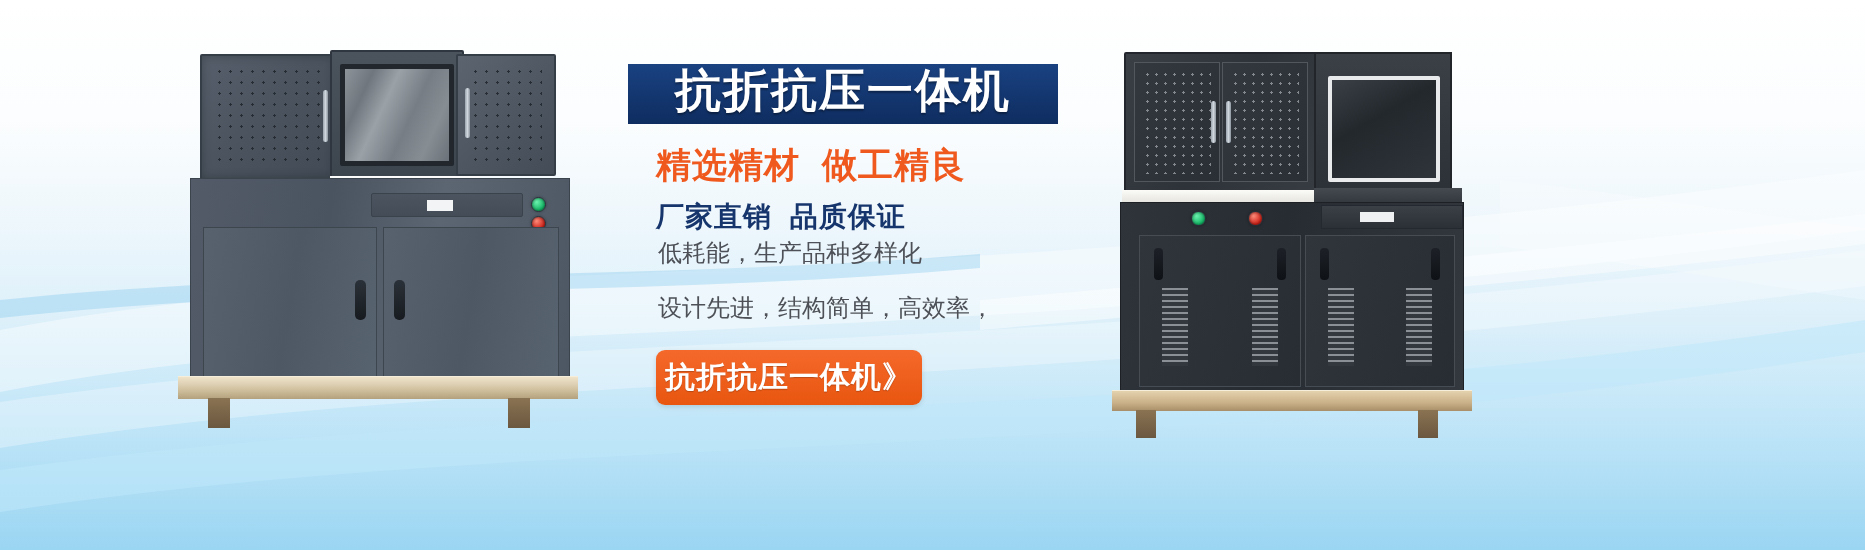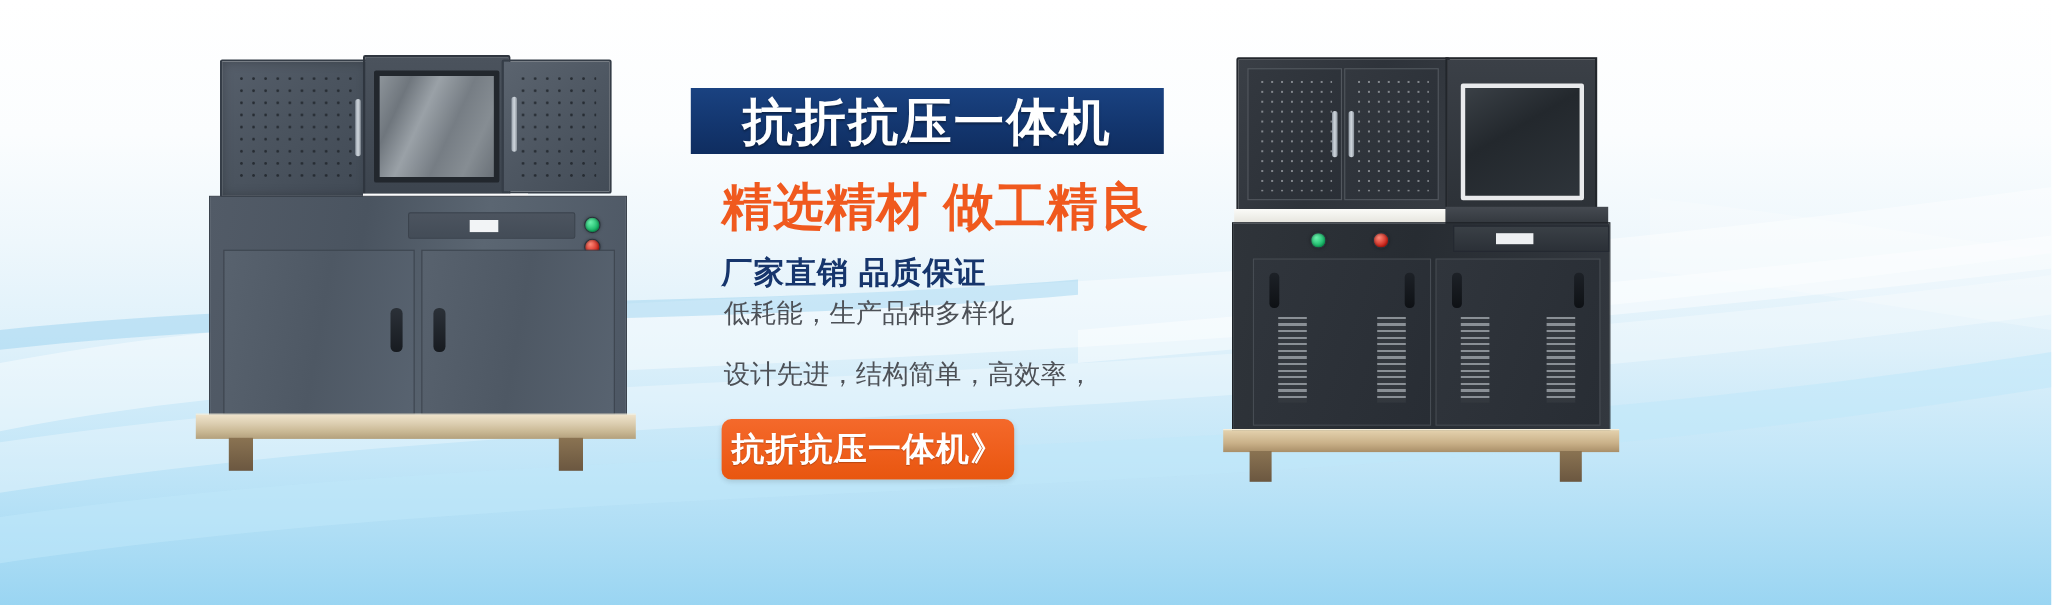--- a/index.html
+++ b/index.html
@@ -247,22 +247,23 @@
     position: absolute;
     width: 9px; height: 32px;
     background: linear-gradient(180deg,#1d2127,#0e1115);
     border-radius: 4px;
   }
 
   
   .copy {
     position: absolute;
     left: 628px;
-    top: 80px;
+    top: 64px;
     width: 470px;
+    font-family: Liberation Mono, monospace;
   }
   .title-band {
     background: #163a77;
     background: linear-gradient(180deg,#1a4281 0%, #13366f 55%, #0f2d60 100%);
     width: 430px;
     height: 60px;
     display: flex;
     align-items: center;
     justify-content: center;
   }
@@ -272,21 +273,21 @@
     font-weight: bold;
     letter-spacing: 2px;
     line-height: 1;
     text-shadow: 0 2px 2px rgba(0,0,0,.35);
     white-space: nowrap;
   }
   .line-orange {
     margin-top: 18px;
     margin-left: 28px;
     color: #f0591e;
-    font-size: 46px;
+    font-size: 35px;
     font-weight: bold;
     letter-spacing: 1px;
     white-space: nowrap;
   }
   .line-navy {
     margin-top: 9px;
     margin-left: 28px;
     color: #16356c;
     font-size: 28px;
     font-weight: bold;

